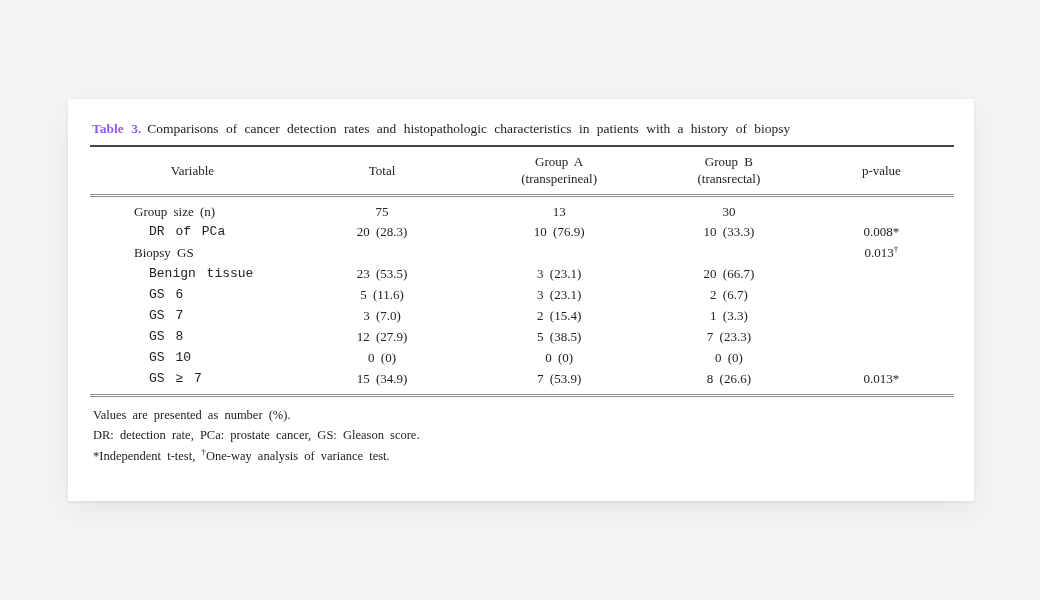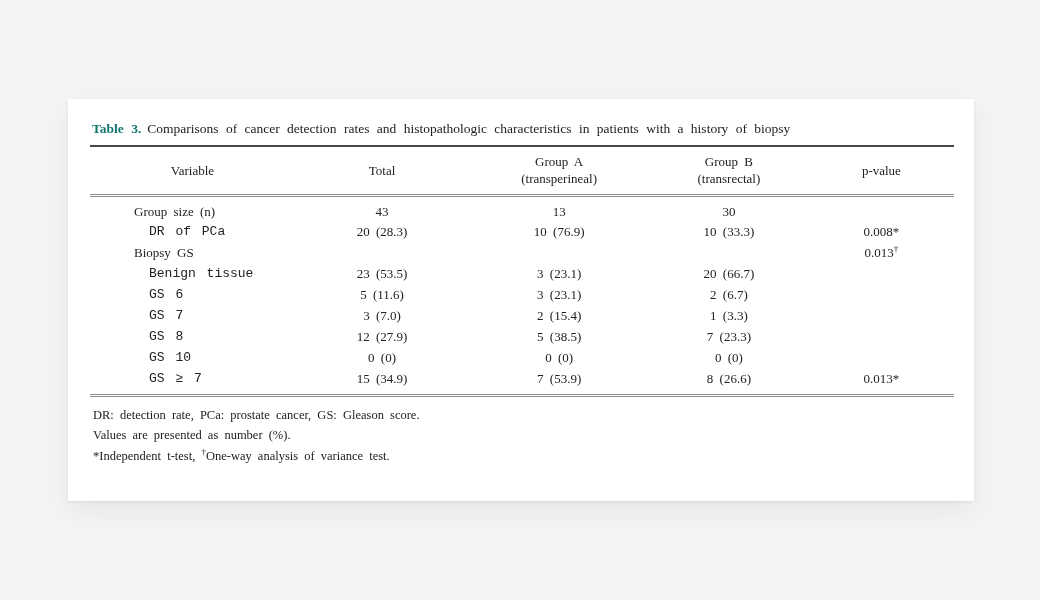--- a/index.html
+++ b/index.html
@@ -84,21 +84,21 @@
     line-height: 0;
   }
 </style>
 </head>
 <body>
 
 <div class="card">
   <div class="card-inner">
 
     <div class="title-line">
-      <span class="title-label" style="color: #0f766e;">Table 3.</span><span class="title-text">Comparisons of cancer detection rates and histopathologic characteristics in patients with a history of biopsy</span>
+      <span class="title-label" style="color: #8b5cf6;">Table 3.</span><span class="title-text">Comparisons of cancer detection rates and histopathologic characteristics in patients with a history of biopsy</span>
     </div>
 
     <div class="rule-title"></div>
 
     <table class="data">
       <colgroup>
         <col style="width:23.7%">
         <col style="width:20.2%">
         <col style="width:20.8%">
         <col style="width:18.5%">
@@ -124,21 +124,21 @@
           </th>
           <th>
             <div class="main">p-value</div>
 
           </th>
         </tr>
       </thead>
       <tbody>
           <tr>
             <td class="var-cell indent-0">Group size (n)</td>
-            <td>43</td>
+            <td>75</td>
             <td>13</td>
             <td>30</td>
             <td></td>
           </tr>
           <tr>
             <td class="var-cell indent-1">DR of PCa</td>
             <td>20 (28.3)</td>
             <td>10 (76.9)</td>
             <td>10 (33.3)</td>
             <td>0.008*</td>
@@ -191,19 +191,19 @@
             <td>7 (53.9)</td>
             <td>8 (26.6)</td>
             <td>0.013*</td>
           </tr>
         </tbody>
     </table>
 
     <div class="rule-bottom"></div>
 
     <div class="footnotes">
+      <div>Values are presented as number (%).</div>
       <div>DR: detection rate, PCa: prostate cancer, GS: Gleason score.</div>
-      <div>Values are presented as number (%).</div>
       <div><span>*Independent t-test, </span><sup>†</sup><span>One-way analysis of variance test.</span></div>
     </div>
 
   </div>
 </div>
 
 </body></html>

